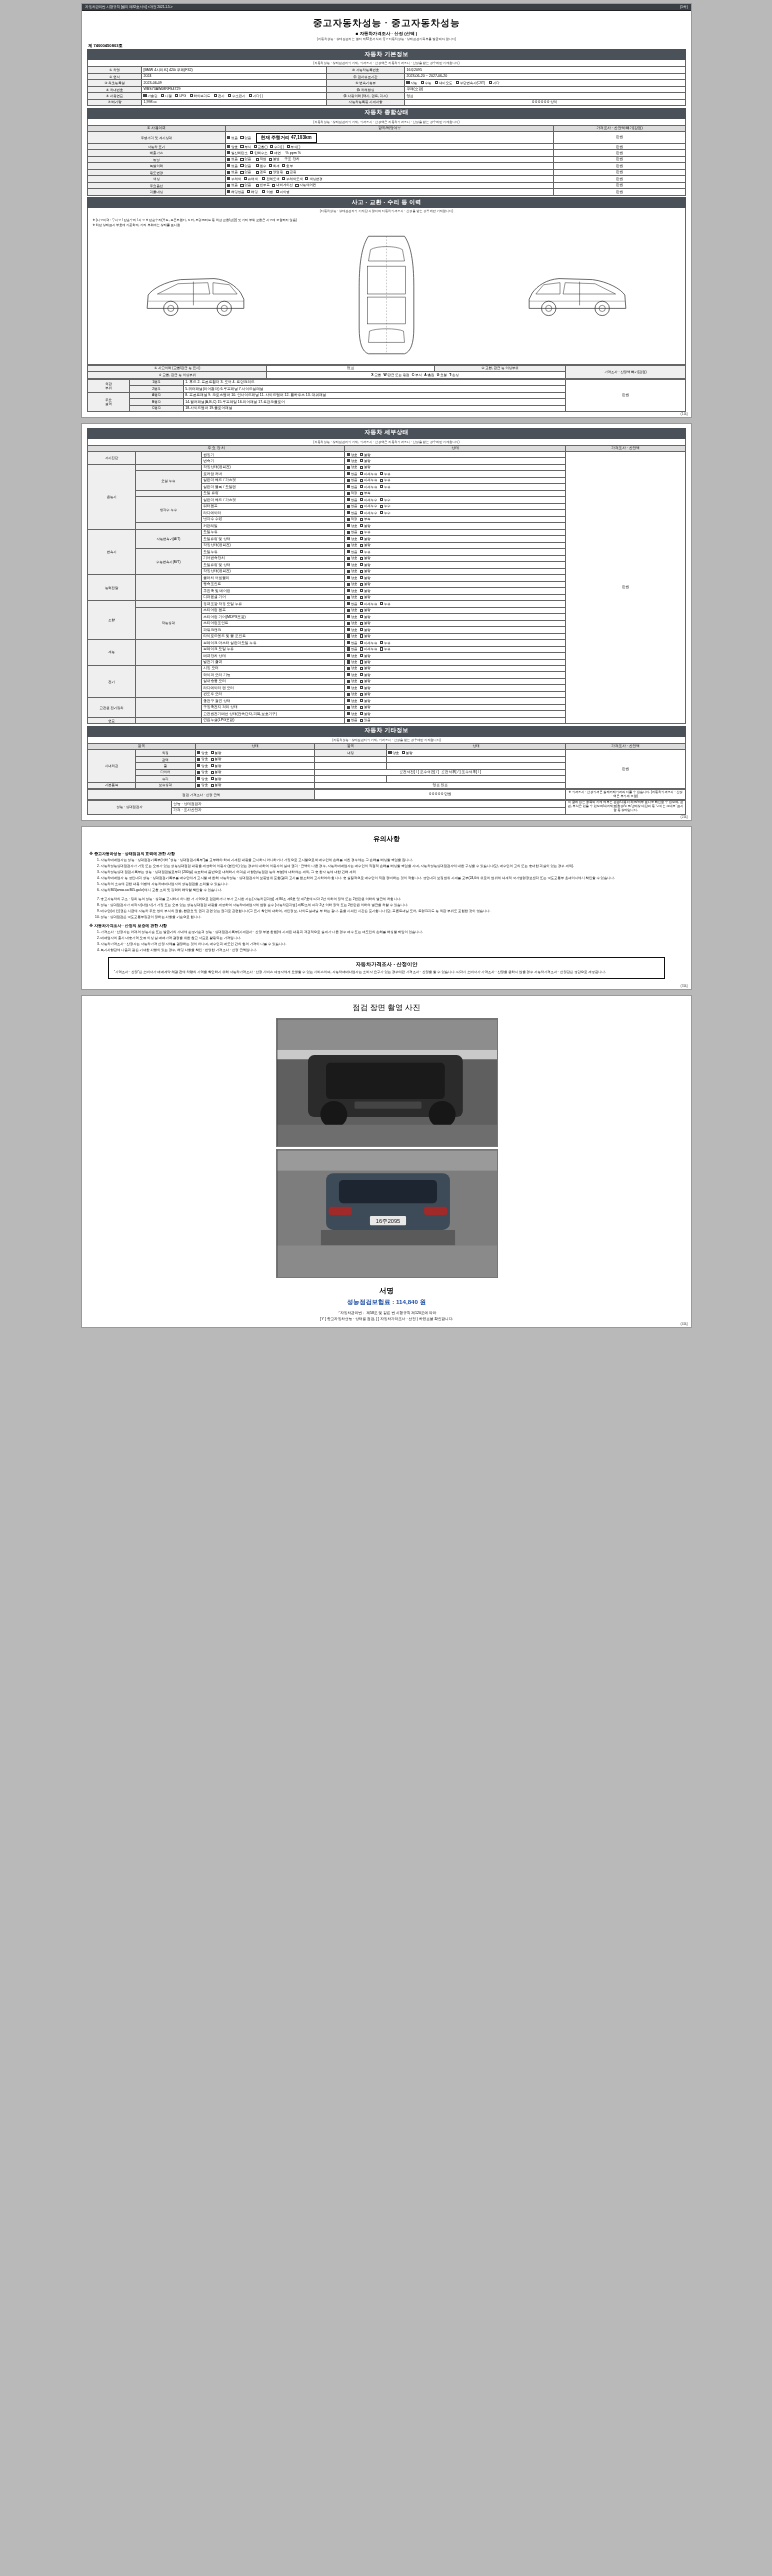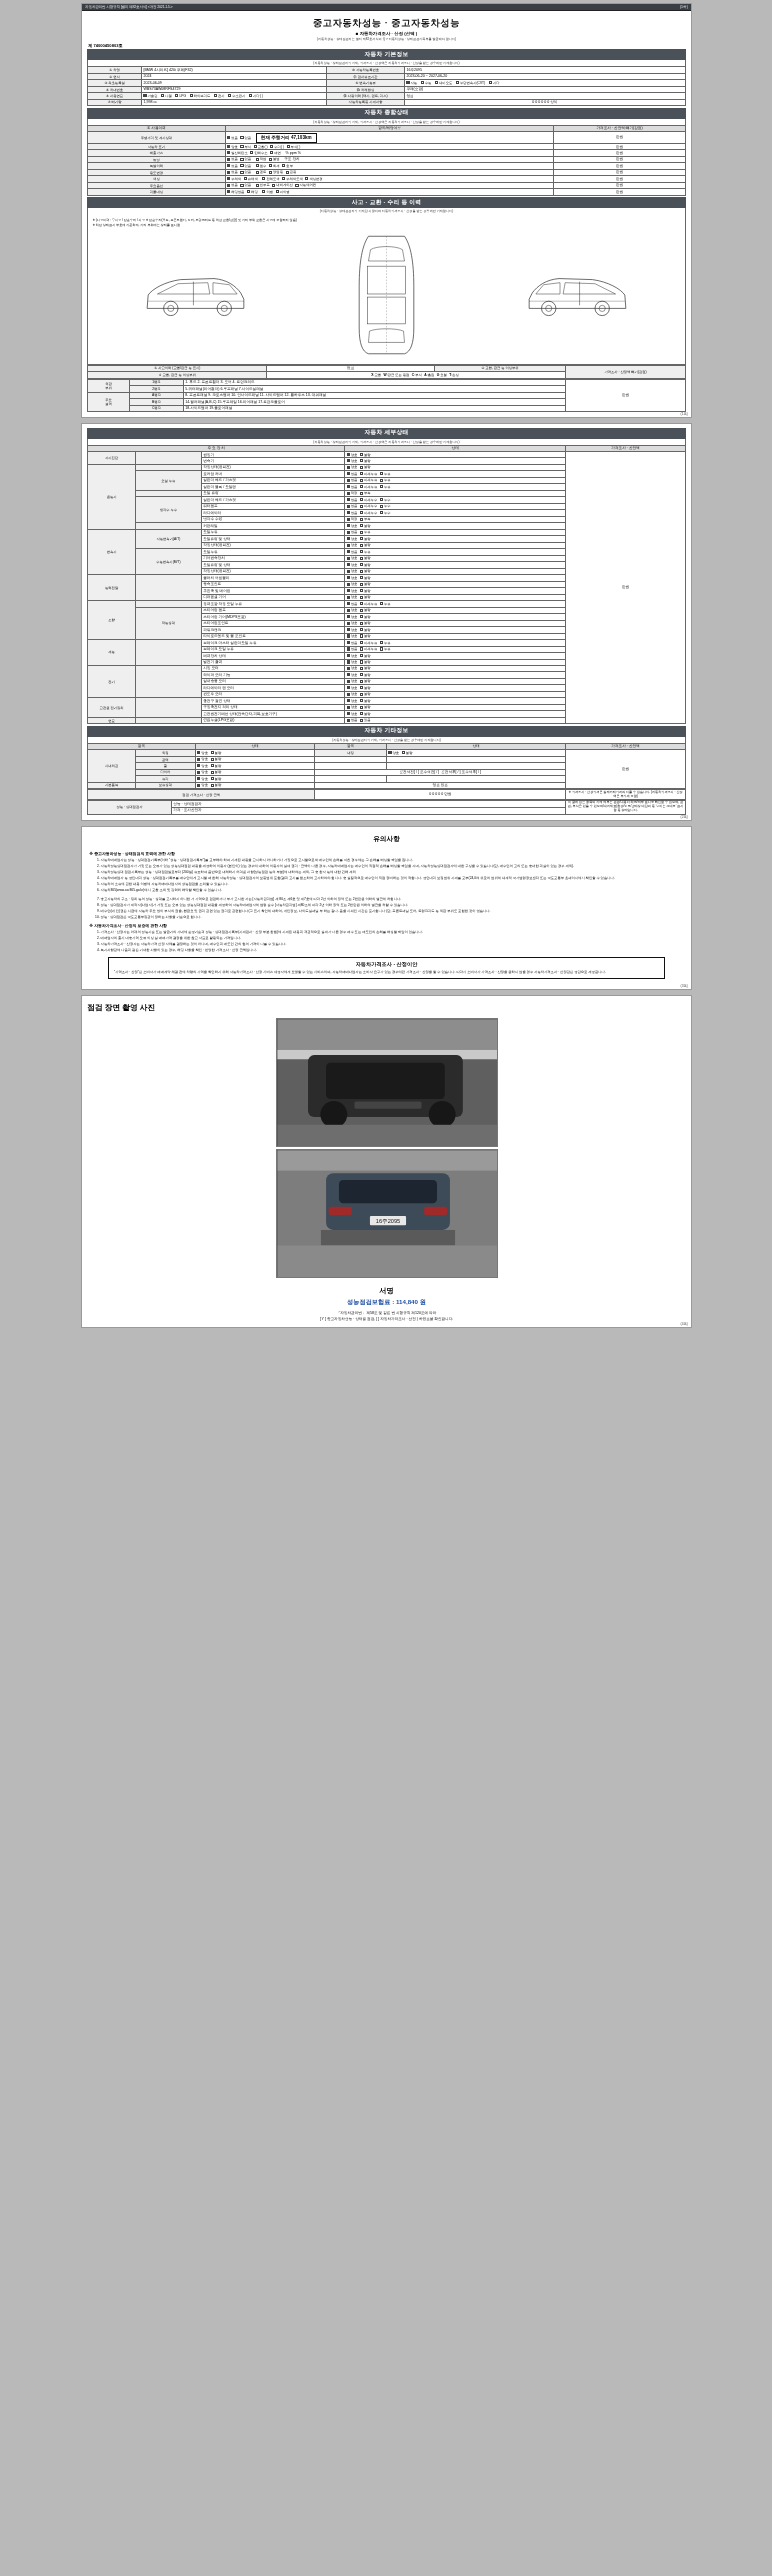--- a/index.html
+++ b/index.html
@@ -133,22 +133,23 @@
     border-bottom: 0.5px solid #666;
     background: #fff;
     padding: 3.1px 2.1px 2.1px 2.1px;
   }
   .diagram-note { font-size: 3.1px; padding: 0.5px 2.1px; }
   .cars { display: flex; justify-content: space-around; align-items: center; padding: 2.1px 0 1px 0; }
   .carbox { position: relative; }
 
   
   .photo-sec-title {
+    text-align: center;
     font-size: 7.7px;
-    font-weight: bold;
+    font-weight: normal;
     padding: 4.1px 0 3.1px 0;
   }
   .photo {
     width: 222px; height: 129px;
     margin: 2.1px auto;
     border: 0.5px solid #777;
     position: relative;
     overflow: hidden;
     background: #6f6f6f;
   }

